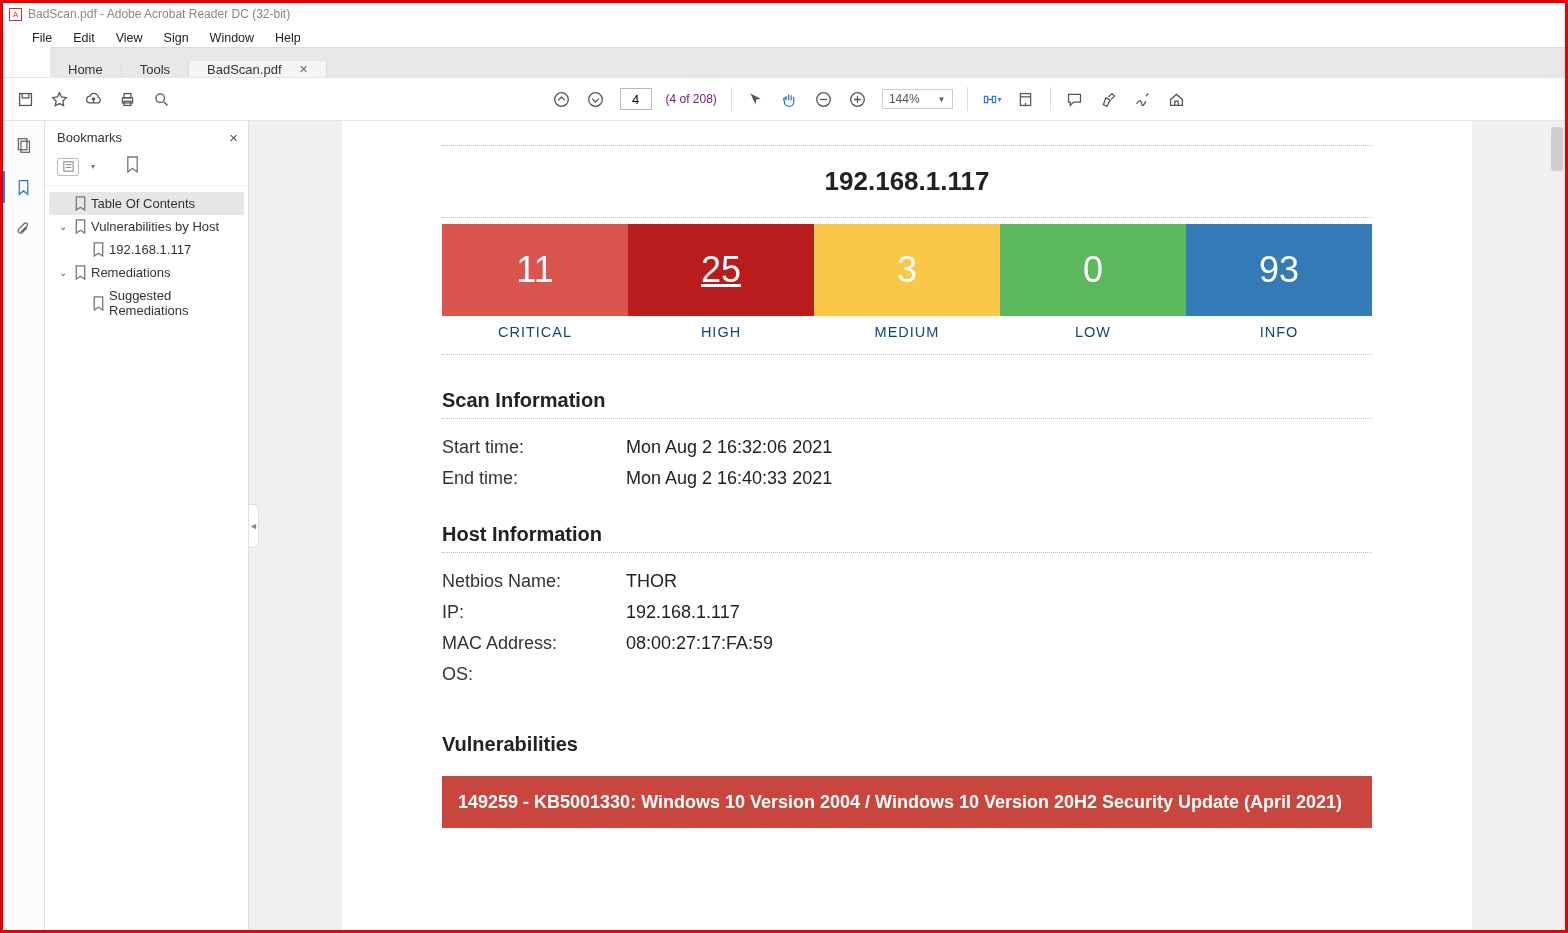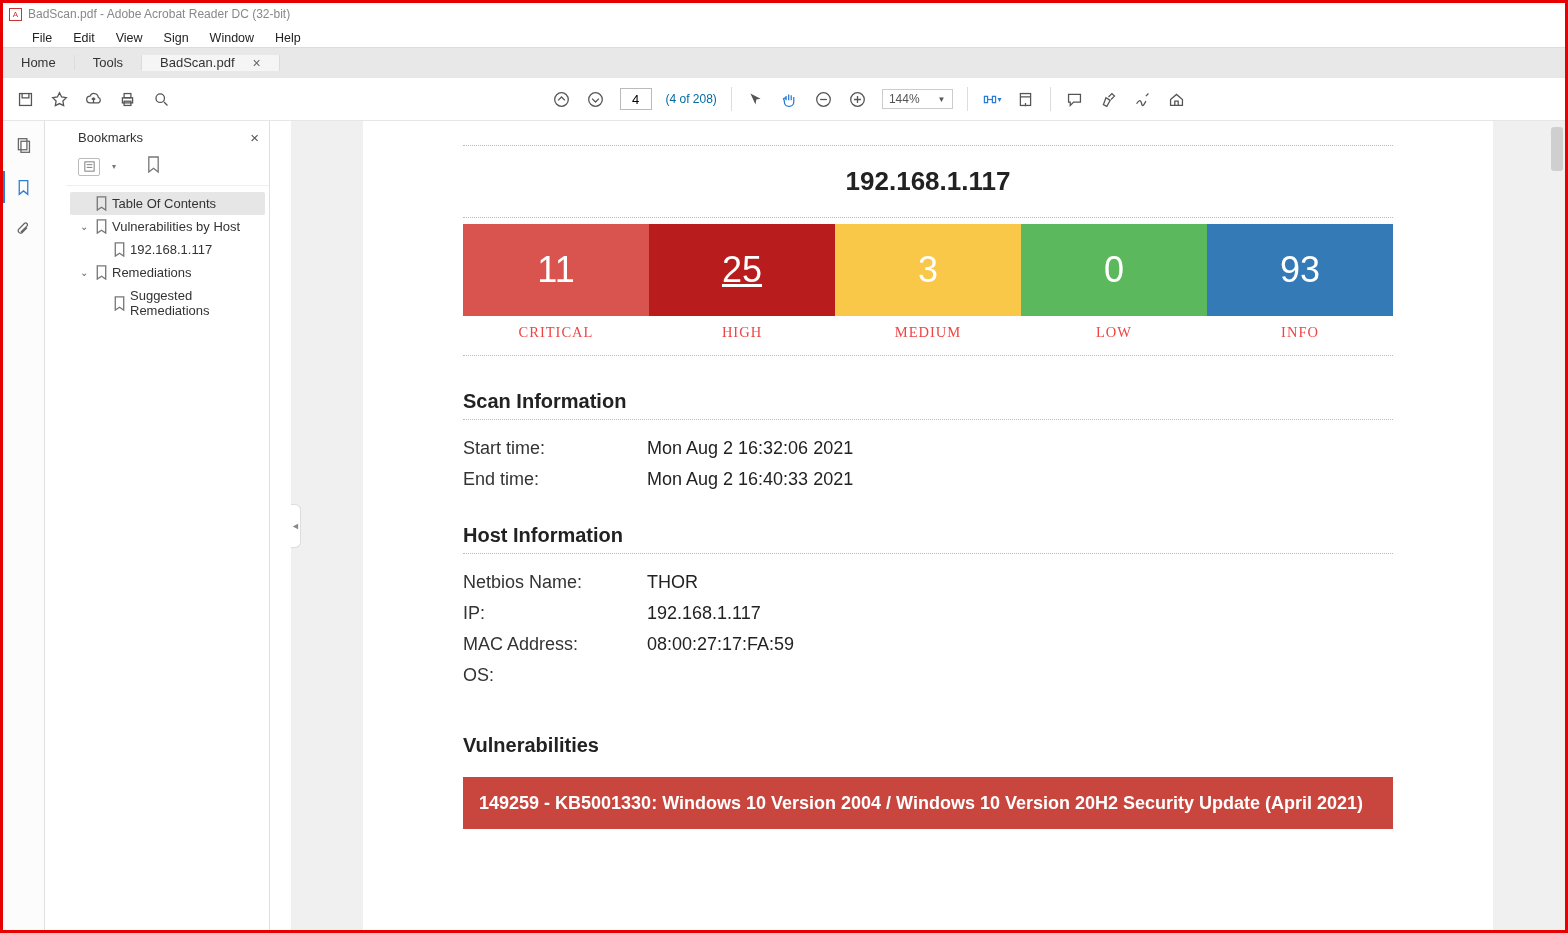--- a/index.html
+++ b/index.html
@@ -4,38 +4,38 @@
 <style>
 * { margin: 0; padding: 0; box-sizing: border-box; font-family: "Segoe UI", Arial, sans-serif; }
 body { background: #fff; width: 1568px; height: 933px; border: 3px solid #e60000; overflow: hidden; }
 
 .titlebar { height: 22px; display: flex; align-items: center; padding: 0 6px; font-size: 12px; color: #888; background: #fff; }
 .titlebar .app-icon { width: 13px; height: 13px; border: 1px solid #c33; margin-right: 6px; display: inline-flex; align-items: center; justify-content: center; font-size: 8px; color: #c33; }
 
 .menubar { height: 22px; display: flex; align-items: flex-end; padding: 0 21px; font-size: 12.5px; gap: 5px; }
 .menubar span { padding: 2px 8px; cursor: default; color: #222; }
 
-.tabbar { height: 30px; background: #e8e8e8; border-top: 1px solid #dcdcdc; display: flex; align-items: center; }
+.tabbar { height: 30px; background: #e8e8e8; border-top: 1px solid #dcdcdc; display: flex; align-items: flex-end; margin-left: 47px; }
 .tabbar .tab { padding: 0 18px; font-size: 13px; display: flex; align-items: center; color: #333; border-right: 1px solid #dcdcdc; cursor: default; }
 .tabbar .tab.active { background: #f5f5f5; }
 .tabbar .tab .close { margin-left: 18px; font-size: 14px; color: #666; }
 
 .toolbar { height: 44px; border-top: 1px solid #e6e6e6; border-bottom: 1px solid #e6e6e6; display: flex; align-items: center; padding: 0 12px; gap: 14px; color: #555; }
 .toolbar .group { display: flex; align-items: center; gap: 14px; }
 .toolbar .spacer { flex: 1; }
 .toolbar .sep { width: 1px; height: 24px; background: #dcdcdc; }
 .toolbar .icon { width: 20px; height: 20px; display: flex; align-items: center; justify-content: center; }
 .toolbar .icon svg { width: 17px; height: 17px; fill: none; stroke: #555; stroke-width: 1.5; }
 .toolbar .page-input { width: 32px; height: 22px; border: 1px solid #bbb; text-align: center; font-size: 13px; }
-.toolbar .page-count { font-size: 12px; color: #0369a1; }
+.toolbar .page-count { font-size: 12px; color: #701a75; }
 .toolbar .zoom { display: flex; align-items: center; gap: 12px; border: 1px solid #ccc; padding: 2px 6px; font-size: 12px; color: #555; }
 .toolbar .blue svg { stroke: #2a7dd6; fill: none; }
 .toolbar .blue .arrow { font-size: 8px; color: #2a7dd6; }
 
-.workarea { display: flex; height: calc(100% - 22px - 22px - 30px - 44px); gap: 21px; }
+.workarea { display: flex; height: calc(100% - 22px - 22px - 30px - 44px); }
 .rail { width: 42px; border-right: 1px solid #e0e0e0; background: #fcfcfc; display: flex; flex-direction: column; align-items: center; padding-top: 14px; gap: 22px; }
 .rail .ricon { width: 20px; height: 20px; display: flex; align-items: center; justify-content: center; color: #666; position: relative; }
 .rail .ricon.active { color: #2a7dd6; }
 .rail .ricon.active::before { content: ""; position: absolute; left: -12px; top: -6px; bottom: -6px; width: 3px; background: #2a7dd6; }
 .rail .ricon svg { width: 17px; height: 17px; fill: none; stroke: currentColor; stroke-width: 1.5; }
 
 .sidepanel { width: 204px; border-right: 1px solid #e0e0e0; background: #fff; display: flex; flex-direction: column; }
 .sidepanel .sp-header { display: flex; align-items: center; justify-content: space-between; padding: 8px 10px 6px 12px; font-size: 13px; color: #333; }
 .sidepanel .sp-header .close { font-size: 15px; color: #555; cursor: default; }
 .sidepanel .sp-tools { display: flex; align-items: center; gap: 12px; padding: 4px 10px 8px 12px; border-bottom: 1px solid #eee; }
@@ -52,21 +52,21 @@
 .sidepanel .tree .label { flex: 1; }
 
 .docarea { flex: 1; background: #f0f0f0; overflow: auto; position: relative; display: flex; justify-content: center; }
 .collapse-handle { position: absolute; left: 0; top: 50%; transform: translateY(-50%); width: 10px; height: 44px; background: #fff; border: 1px solid #ddd; border-left: none; border-radius: 0 6px 6px 0; font-size: 9px; color: #888; display: flex; align-items: center; justify-content: center; }
 .page { width: 1130px; background: #fff; margin: 0; padding: 18px 100px 60px 100px; }
 .dotted-sep { border: none; border-top: 1.5px dotted #bbb; margin: 6px 0; }
 .host-ip { text-align: center; font-size: 26px; font-weight: 700; color: #222; padding: 14px 0 14px; }
 .sevgrid { display: flex; width: 100%; }
 .sev { flex: 1; text-align: center; }
 .sev .num { height: 92px; display: flex; align-items: center; justify-content: center; font-size: 36px; color: #fff; font-weight: 400; text-align: center; }
-.sev .lbl { font-size: 14.5px; letter-spacing: 1px; color: #ef4444; padding: 8px 0; font-weight: 400; font-family: Liberation Serif, serif; }
+.sev .lbl { font-size: 14.5px; letter-spacing: 1px; color: #0c4a6e; padding: 8px 0; font-weight: 400; }
 .sev.crit .num { background: #d9534f; }
 .sev.high .num { background: #b91c1c; text-decoration: underline; }
 .sev.med  .num { background: #f9c849; }
 .sev.low  .num { background: #5cb85c; }
 .sev.info .num { background: #337ab7; }
 .section-h { font-size: 20px; font-weight: 700; color: #222; margin-top: 34px; }
 .kv { display: flex; font-size: 18px; color: #222; margin-top: 10px; }
 .kv .k { width: 184px; color: #333; }
 .kv .v { color: #222; }
 .kv-row-first { margin-top: 18px; }

